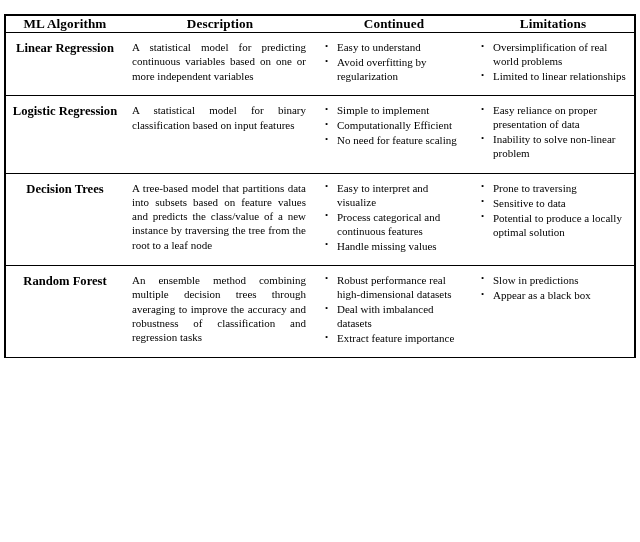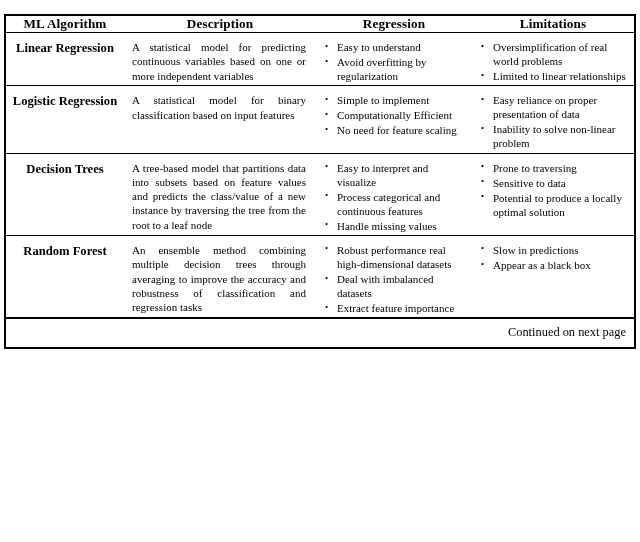--- a/index.html
+++ b/index.html
@@ -55,21 +55,21 @@
     border-bottom: 1.3px solid #000;
     letter-spacing: .1px;
   }
   thead th.h-first { border-left: 2.2px solid #000; }
   thead th.h-last  { border-right: 2.2px solid #000; text-align: center; }
 
   
   tbody tr.data-row > td {
     border-bottom: 1.3px solid #000;
     padding-top: 7px;
-    padding-bottom: 1px;
+    padding-bottom: 11px;
   }
   tbody tr.data-row > td.c-first { border-left: 2.2px solid #000; }
   tbody tr.data-row > td.c-last  { border-right: 2.2px solid #000; }
 
   .col-algo { width: 118px; }
   .col-desc { width: 192px; }
   .col-adv  { width: 156px; }
   .col-lim  { width: 162px; }
 
   .algo-name {
@@ -126,21 +126,21 @@
 
 <div class="page">
 
   <div class="top-strip"></div>
 
   <table class="ml-table">
     <thead>
       <tr>
         <th class="h-first col-algo">ML Algorithm</th>
         <th class="col-desc">Description</th>
-        <th class="col-adv">Regression</th>
+        <th class="col-adv">Continued</th>
         <th class="h-last col-lim">Limitations</th>
       </tr>
     </thead>
     <tbody>
 
       <tr class="data-row">
         <td class="c-first col-algo">
           <div class="algo-name">Linear Regression</div>
         </td>
         <td class="col-desc">
@@ -220,19 +220,16 @@
             </ul>
         </td>
         <td class="c-last col-lim">
           <ul class="bullets">
               <li>Slow in predictions</li>
               <li>Appear as a black box</li>
             </ul>
         </td>
       </tr>
 
-      <tr class="footer-row">
-        <td colspan="4">Continued on next page</td>
-      </tr>
 
     </tbody>
   </table>
 </div>
 
 </body></html>

